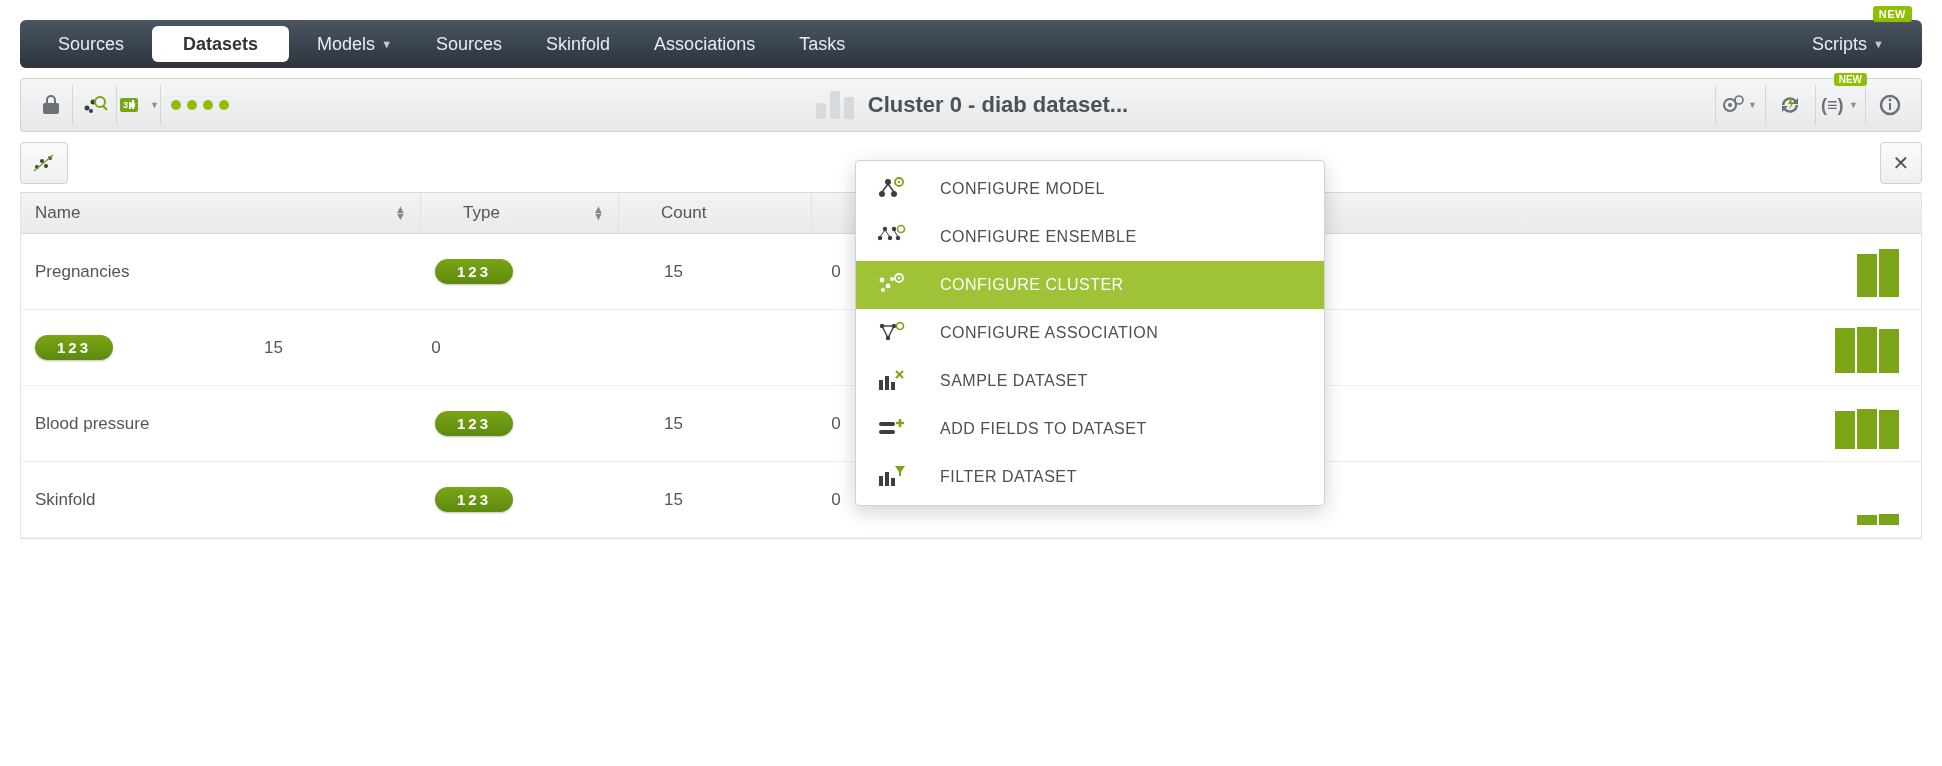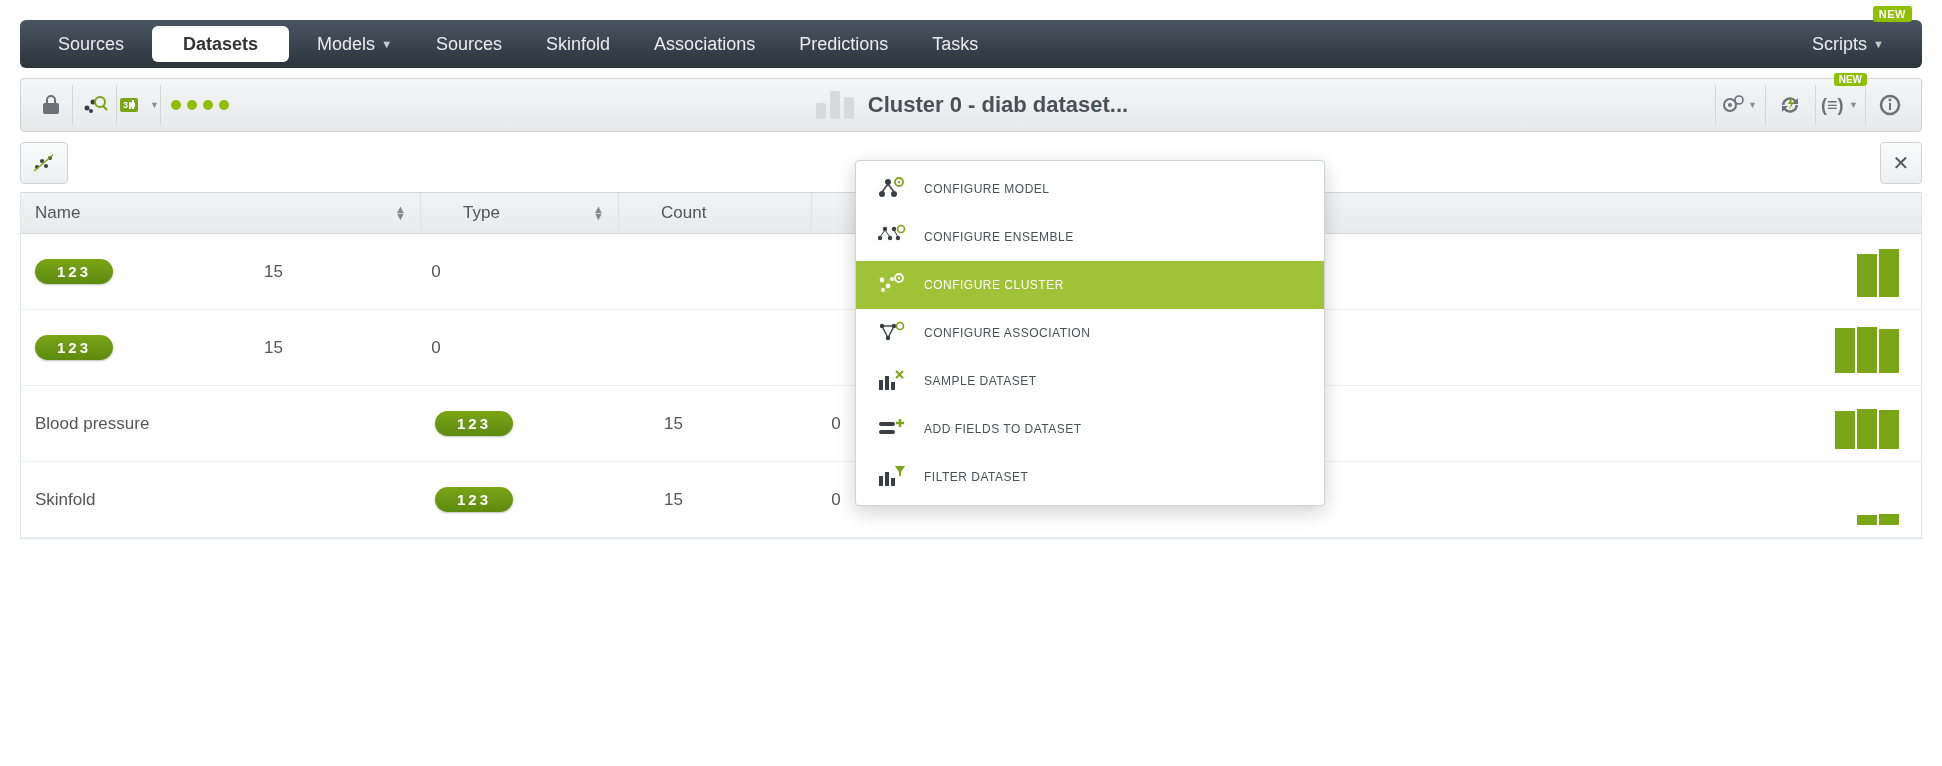--- a/index.html
+++ b/index.html
@@ -261,23 +261,23 @@
   background: #fff;
   border: 1px solid #d0d3d6;
   border-radius: 4px;
   box-shadow: 0 6px 20px rgba(0,0,0,0.18);
   z-index: 50;
   padding: 4px 0;
 }
 .dropdown-menu .mi {
   display: flex;
   align-items: center;
-  gap: 16px;
+  gap: 32px;
   padding: 10px 18px;
-  font-size: 12px;
+  font-size: 16px;
   color: #4a5056;
   letter-spacing: 0.5px;
   cursor: pointer;
 }
 .dropdown-menu .mi.active {
   background: #9fc236;
   color: #fff;
 }
 .dropdown-menu .mi .mi-icon {
   width: 34px;
@@ -300,21 +300,20 @@
 <div class="topnav">
   <div class="nav-item">Sources</div>
   <div class="nav-item active">Datasets</div>
   <div class="nav-item">
     <span>Models</span>
     <span class="caret">▼</span>
   </div>
   <div class="nav-item">Sources</div>
   <div class="nav-item">Skinfold</div>
   <div class="nav-item">Associations</div>
-  <div class="nav-item">Predictions</div>
   <div class="nav-item">Tasks</div>
   <div class="spacer"></div>
   <div class="nav-item scripts-wrapper">
     <span>Scripts</span>
     <span class="caret">▼</span>
     <span class="new-badge">NEW</span>
   </div>
 </div>
 
 <div class="sub-toolbar">
@@ -421,20 +420,21 @@
     <div class="th col-count">
       <span>Count</span>
     </div>
     <div class="th col-missing">
       <span>Missing</span>
     </div>
     <div class="th col-hist"></div>
   </div>
   <div id="table-body">
       <div class="trow">
+    <div class="td col-name">Pregnancies</div>
     <div class="td col-type">
       <span class="type-pill">123</span>
     </div>
     <div class="td col-count">15</div>
     <div class="td col-missing">0</div>
     <div class="td col-hist">
       <div class="histogram">
         <span style="height:85%"></span>
             <span style="height:95%"></span>
       </div>

